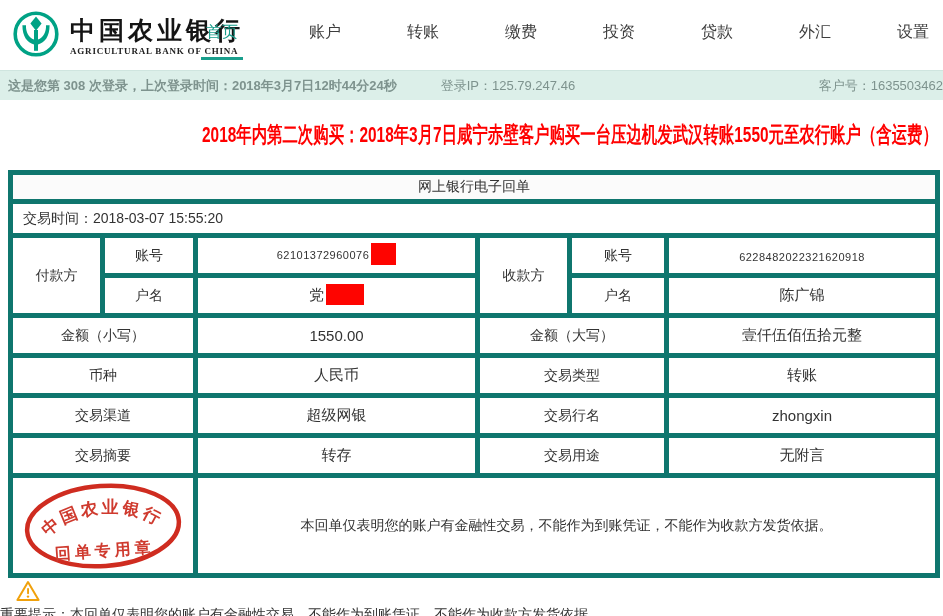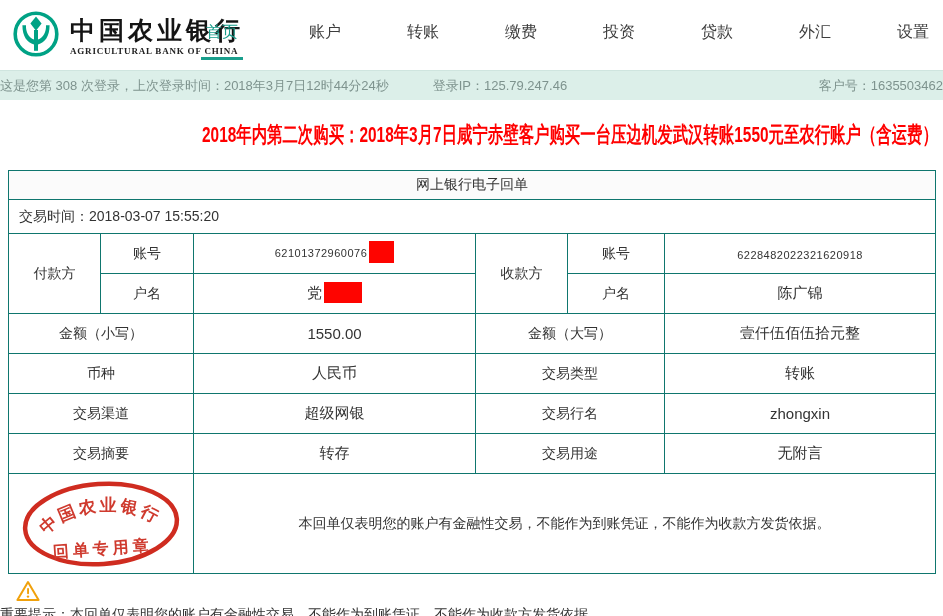--- a/index.html
+++ b/index.html
@@ -14,38 +14,38 @@
   .brand-cn { font-size:25px; font-weight:bold; color:#141414; letter-spacing:4px; line-height:28px; }
   .brand-en { font-size:9px; color:#222; letter-spacing:0.8px; font-family:"Liberation Serif","DejaVu Serif",serif; font-weight:bold; margin-top:2px; }
 
   .nav { position:absolute; right:14px; top:0; height:70px; display:flex; align-items:flex-start; gap:66px; }
   .nav-item { font-size:16px; color:#3d3d3d; cursor:pointer; padding:22px 0 17px 0; white-space:nowrap; }
   .nav-item.active { color:#199e8c; border-bottom:3px solid #199e8c; padding-left:5px; padding-right:5px; padding-bottom:14px; }
 
   
   .login-bar { position:absolute; left:0; top:70px; width:943px; height:30px; background:#dcefe9;
     display:flex; align-items:center; font-size:13px; color:#7e938e; border-top:1px solid #cfe5df; }
-  .login-left { margin-left:0; white-space:nowrap; }
+  .login-left { margin-left:8px; white-space:nowrap;font-weight:bold; }
   .login-ip { margin-left:44px; white-space:nowrap; }
   .login-right { margin-left:auto; margin-right:0; white-space:nowrap; overflow:hidden; }
 
   
   .breadcrumb { position:absolute; left:0; top:122px; display:flex; align-items:center; }
   .crumb-marker { width:4px; height:17px; background:#1a9e8c; margin-right:6px; }
   .crumb-text { font-size:13px; color:#5a5a5a; }
 
   
   .annotation { position:absolute; left:202px; top:120px; width:741px; overflow:visible; }
   .annotation span { display:inline-block; white-space:nowrap; font-size:22px; font-weight:bold;
     color:#ff0000; transform:scaleX(0.70); transform-origin:left center; line-height:30px; }
 
   
   .receipt { position:absolute; left:8px; top:170px; }
   table { border-collapse:collapse; table-layout:fixed; width:927px; border:1px solid #666; }
-  td { border:1px solid #0f766e; font-size:14px; color:#333; text-align:center; vertical-align:middle; overflow:hidden; }
+  td { border:5px solid #0f766e; font-size:14px; color:#333; text-align:center; vertical-align:middle; overflow:hidden; }
   tr.r-title td { height:29px; background:#fbfbfb; font-size:14px; color:#333; }
   tr.r-time td { height:34px; text-align:left; padding-left:10px; }
   tr.r-acct td { height:40px; }
   tr.r-std td { height:40px; }
   tr.r-stamp td { height:100px; }
   .acct-num { font-size:11px; letter-spacing:0.5px; }
   .val { font-size:15px; }
   .redact { display:inline-block; background:#fe0400; vertical-align:middle; margin-left:2px; }
   .redact.box-a { width:25px; height:22px; margin-top:-4px; }
   .redact.box-n { width:38px; height:21px; margin-top:-2px; }

